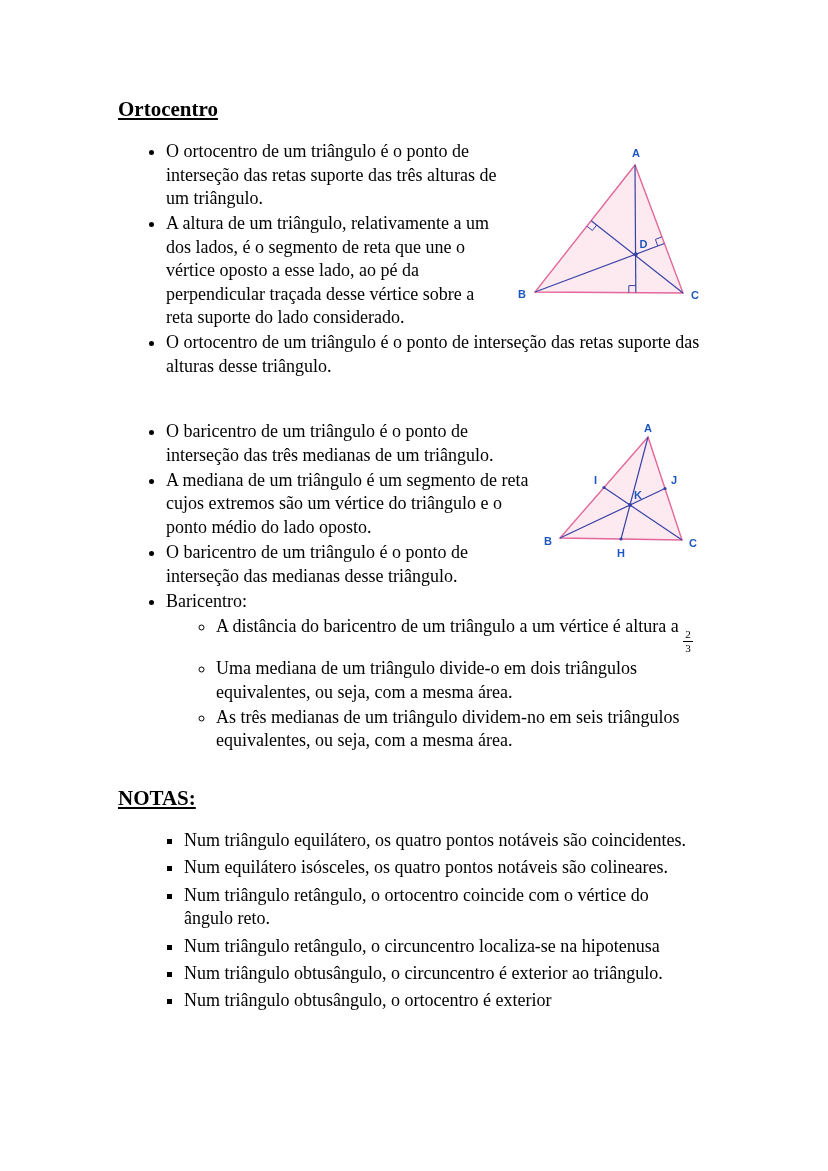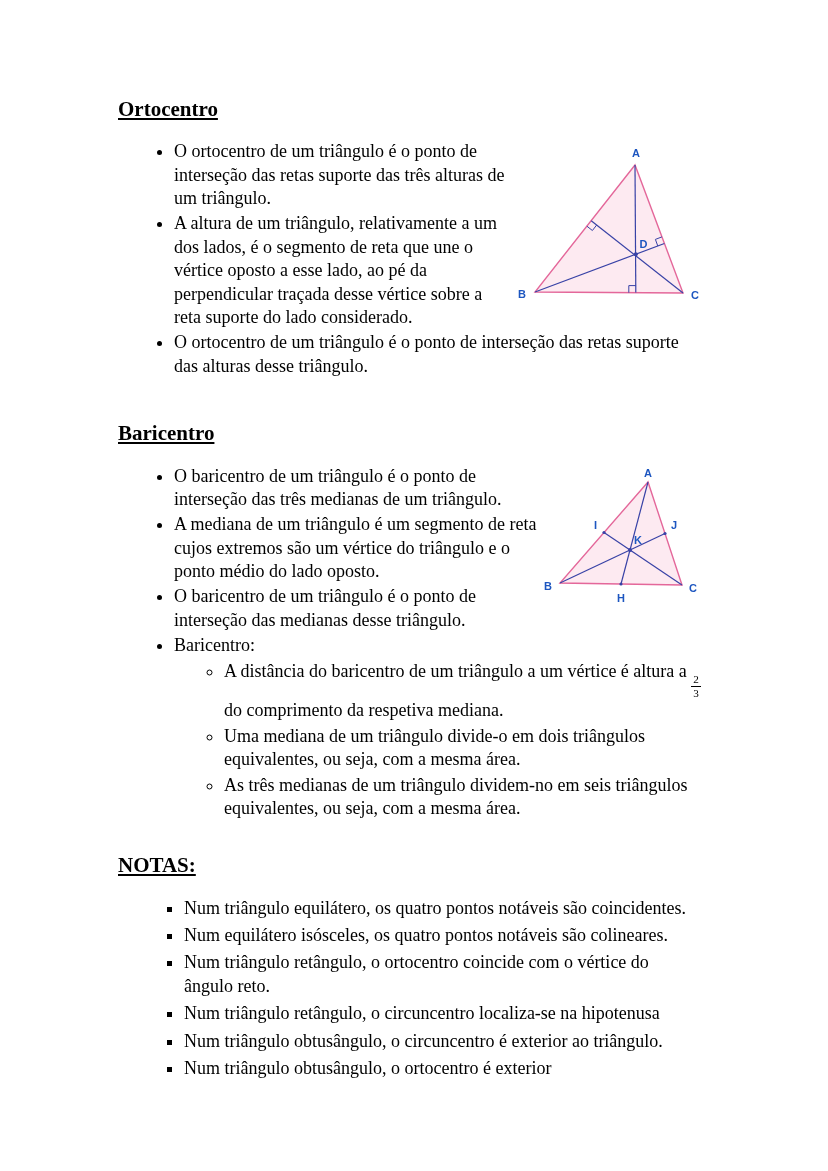--- a/index.html
+++ b/index.html
@@ -20,21 +20,21 @@
   .section:last-child { margin-bottom: 0; }
   h2.heading {
     font-size: 21px;
     font-weight: bold;
     text-decoration: underline;
     margin: 0 0 17px 0;
     font-family: "Liberation Serif", "DejaVu Serif", serif;
   }
   .section-body { position: relative; }
   ul.bullets { margin: 0; padding-left: 48px; list-style: disc; }
-  ul.bullets > li { margin: 2px 8px; }
+  ul.bullets > li { margin: 2px 0; }
   ul.sub { margin: 2px 0 0 0; padding-left: 50px; list-style: circle; }
   ul.sub > li { margin: 2px 0; }
   ul.notas { margin: 0; padding-left: 50px; list-style: square; }
   ul.notas > li { margin: 4px 16px; }
   figure.fig { margin: 0; padding: 0; }
   .fig-ortocentro { float: right; width: 205px; height: 168px; margin: 0 0 6px 12px; }
   .fig-baricentro { float: right; width: 170px; height: 150px; margin: -34px 0 6px 14px; }
   .fig-svg { display: block; }
   .fig-label {
     font-family: "Liberation Sans", "DejaVu Sans", sans-serif;
@@ -84,21 +84,20 @@
 
       <ul class="bullets">
         <li>O ortocentro de um triângulo é o ponto de interseção das retas suporte das três alturas de um triângulo.</li>
         <li>A altura de um triângulo, relativamente a um dos lados, é o segmento de reta que une o vértice oposto a esse lado, ao pé da perpendicular traçada desse vértice sobre a reta suporte do lado considerado.</li>
         <li>O ortocentro de um triângulo é o ponto de interseção das retas suporte das alturas desse triângulo.</li>
       </ul>
     </div>
   </section>
 
   <section class="section" style="margin-bottom:30px;">
-    <h2 class="heading">Baricentro</h2>
     <div class="section-body clearfix">
 
       <figure class="fig fig-baricentro">
         <svg class="fig-svg" viewBox="0 0 170 150" width="170" height="150">
           <polygon class="tri" points="108,17 20,118 142,120" fill="#fdeaf1" stroke="#e4679a"></polygon>
           <line class="cline" x1="108" y1="17" x2="81" y2="119" stroke="#3842a6"></line>
           <line class="cline" x1="20" y1="118" x2="125" y2="68.5" stroke="#3842a6"></line>
           <line class="cline" x1="142" y1="120" x2="64" y2="67.5" stroke="#3842a6"></line>
           <circle cx="90" cy="85" r="2" fill="#3842a6"></circle>
           <circle cx="64" cy="67.5" r="1.6" fill="#3842a6"></circle>
@@ -120,21 +119,20 @@
         <li>O baricentro de um triângulo é o ponto de interseção das medianas desse triângulo.</li>
         <li>
           <span>Baricentro:</span>
           <ul class="sub">
             <li>
               <span>A distância do baricentro de um triângulo a um vértice é altura a</span>
               <span class="frac">
                   <span class="num">2</span>
                   <span class="den">3</span>
                 </span>
-              <span>do comprimento da respetiva mediana.</span>
             </li>
             <li>Uma mediana de um triângulo divide-o em dois triângulos equivalentes, ou seja, com a mesma área.</li>
             <li>As três medianas de um triângulo dividem-no em seis triângulos equivalentes, ou seja, com a mesma área.</li>
           </ul>
         </li>
       </ul>
     </div>
   </section>
 
   <section class="section">

